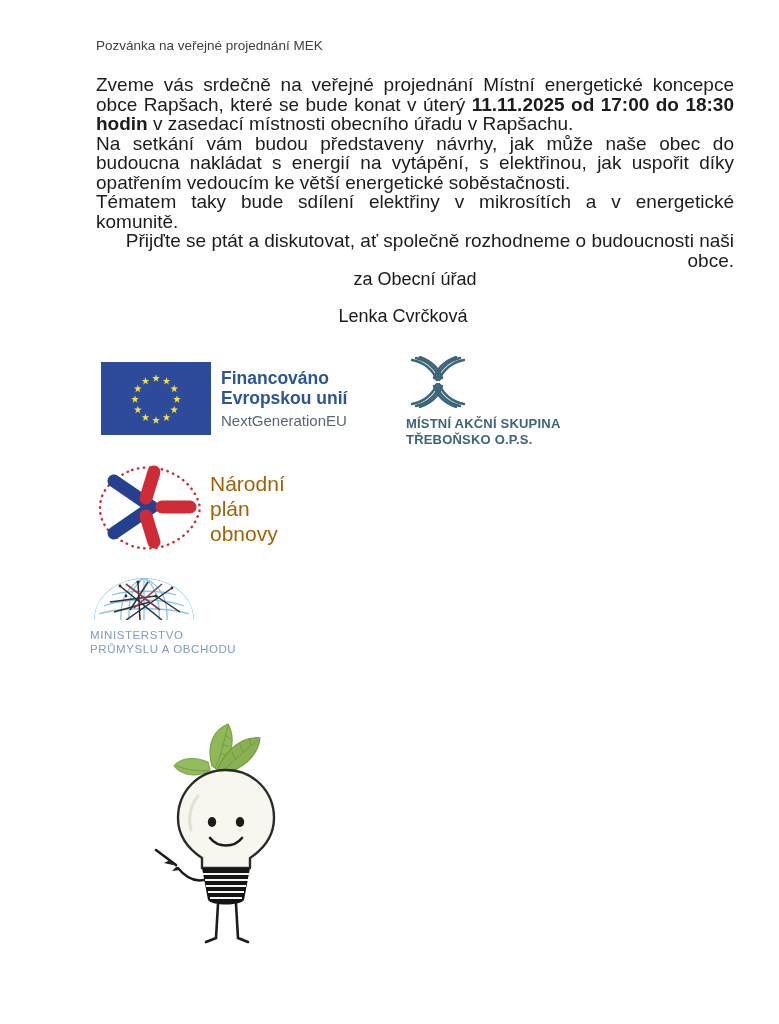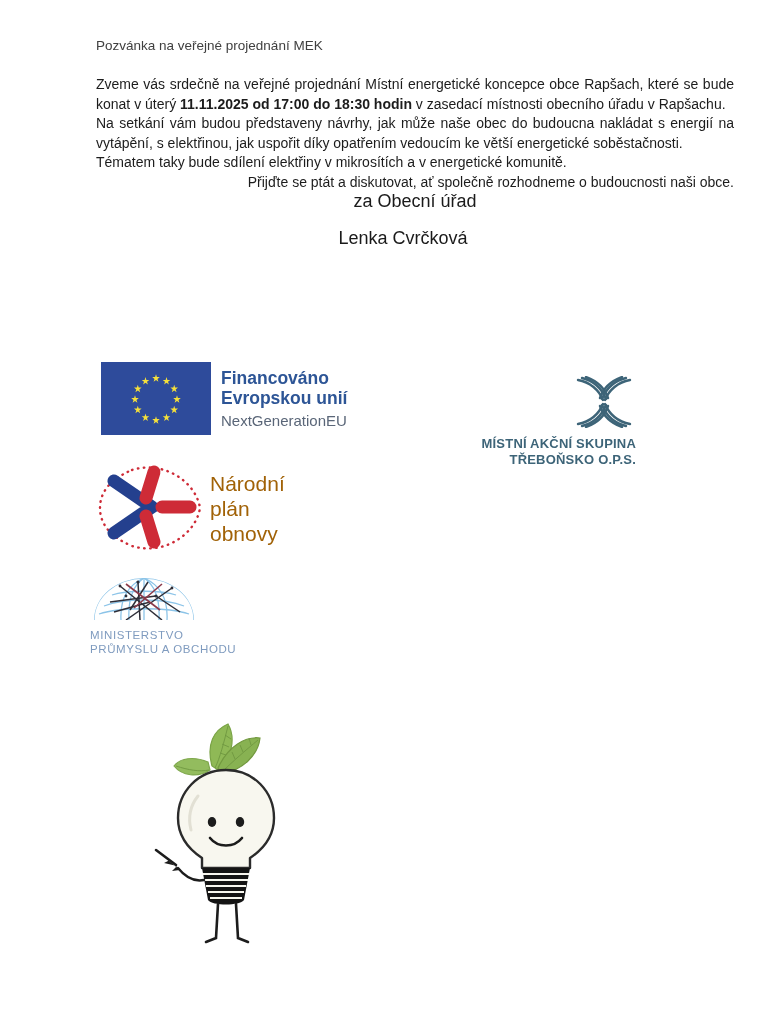--- a/index.html
+++ b/index.html
@@ -26,21 +26,21 @@
 
   .doc-title {
     font-size: 13.5px;
     line-height: 19px;
     color: #404040;
     margin-bottom: 20px;
     white-space: pre;
   }
 
   .para {
-    font-size: 14px;
+    font-size: 19px;
     line-height: 19.5px;
     text-align: justify;
     color: #1c1c1c;
     margin: 0;
   }
   .para.nojust { text-align: right; }
 
   .para b { font-weight: bold; }
 
   .sig-block {
@@ -84,23 +84,23 @@
     line-height: 19px;
     color: #5A6678;
     margin-top: 3px;
     white-space: nowrap;
   }
 
   
   .logo-mas {
     position: absolute;
     left: 406px;
-    top: 376px;
+    top: 356px;
     width: 230px;
-    text-align: right;
+    text-align: left;
   }
   .mas-mark { height: 52px; }
   .mas-text {
     margin-top: 4px;
     font-weight: bold;
     font-size: 13px;
     line-height: 15.5px;
     letter-spacing: 0.2px;
     color: #3D6478;
     white-space: pre-line;

